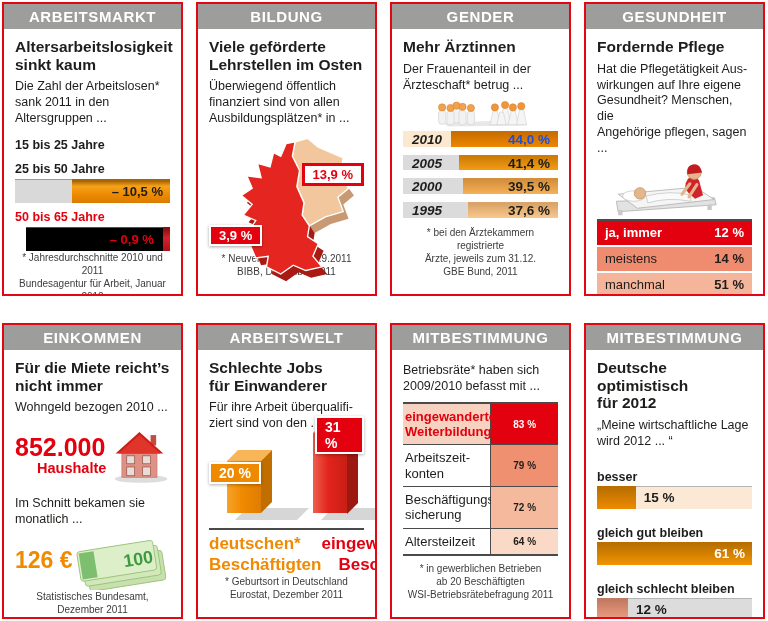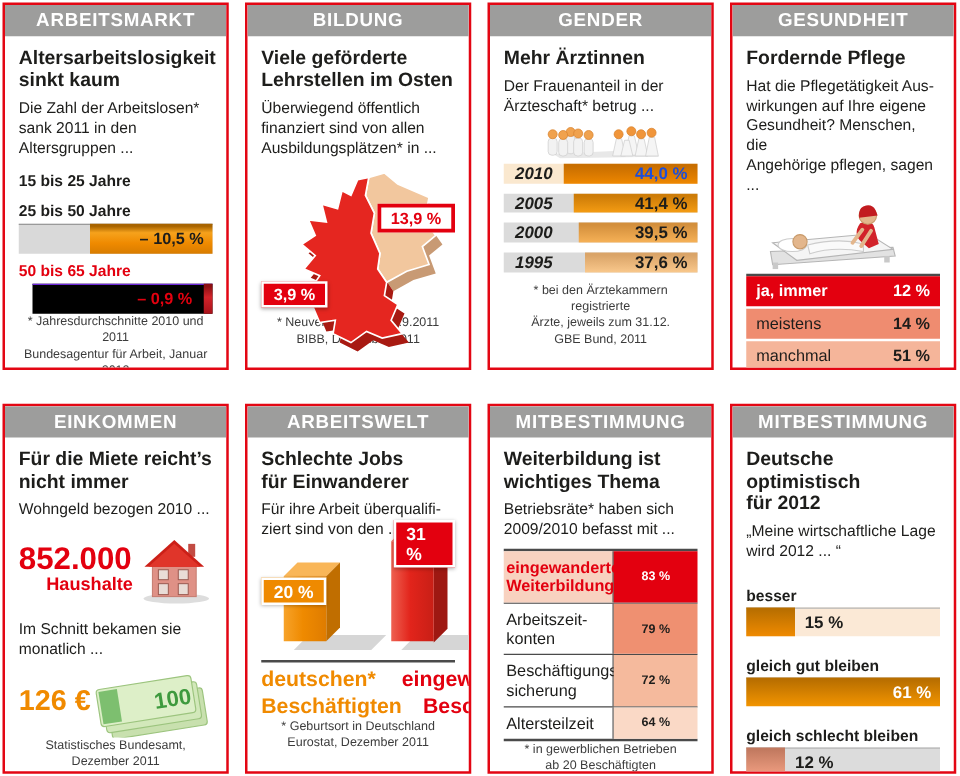--- a/index.html
+++ b/index.html
@@ -369,22 +369,20 @@
       </div>
 
       <div class="footnote">* Geburtsort in Deutschland
 Eurostat, Dezember 2011</div>
     </div>
   </div>
 
   <div class="card">
     <div class="hdr">MITBESTIMMUNG</div>
     <div class="pbody">
-      <div class="title">Weiterbildung ist
-wichtiges Thema</div>
       <div class="desc">Betriebsräte* haben sich
 2009/2010 befasst mit ...</div>
 
       <div class="mb-table">
         <div class="mb-row mb-r0">
           <div class="mb-lab">eingewanderten
 Weiterbildung</div>
           <div class="mb-val">83 %</div>
         </div>
         <div class="mb-row mb-r1">

